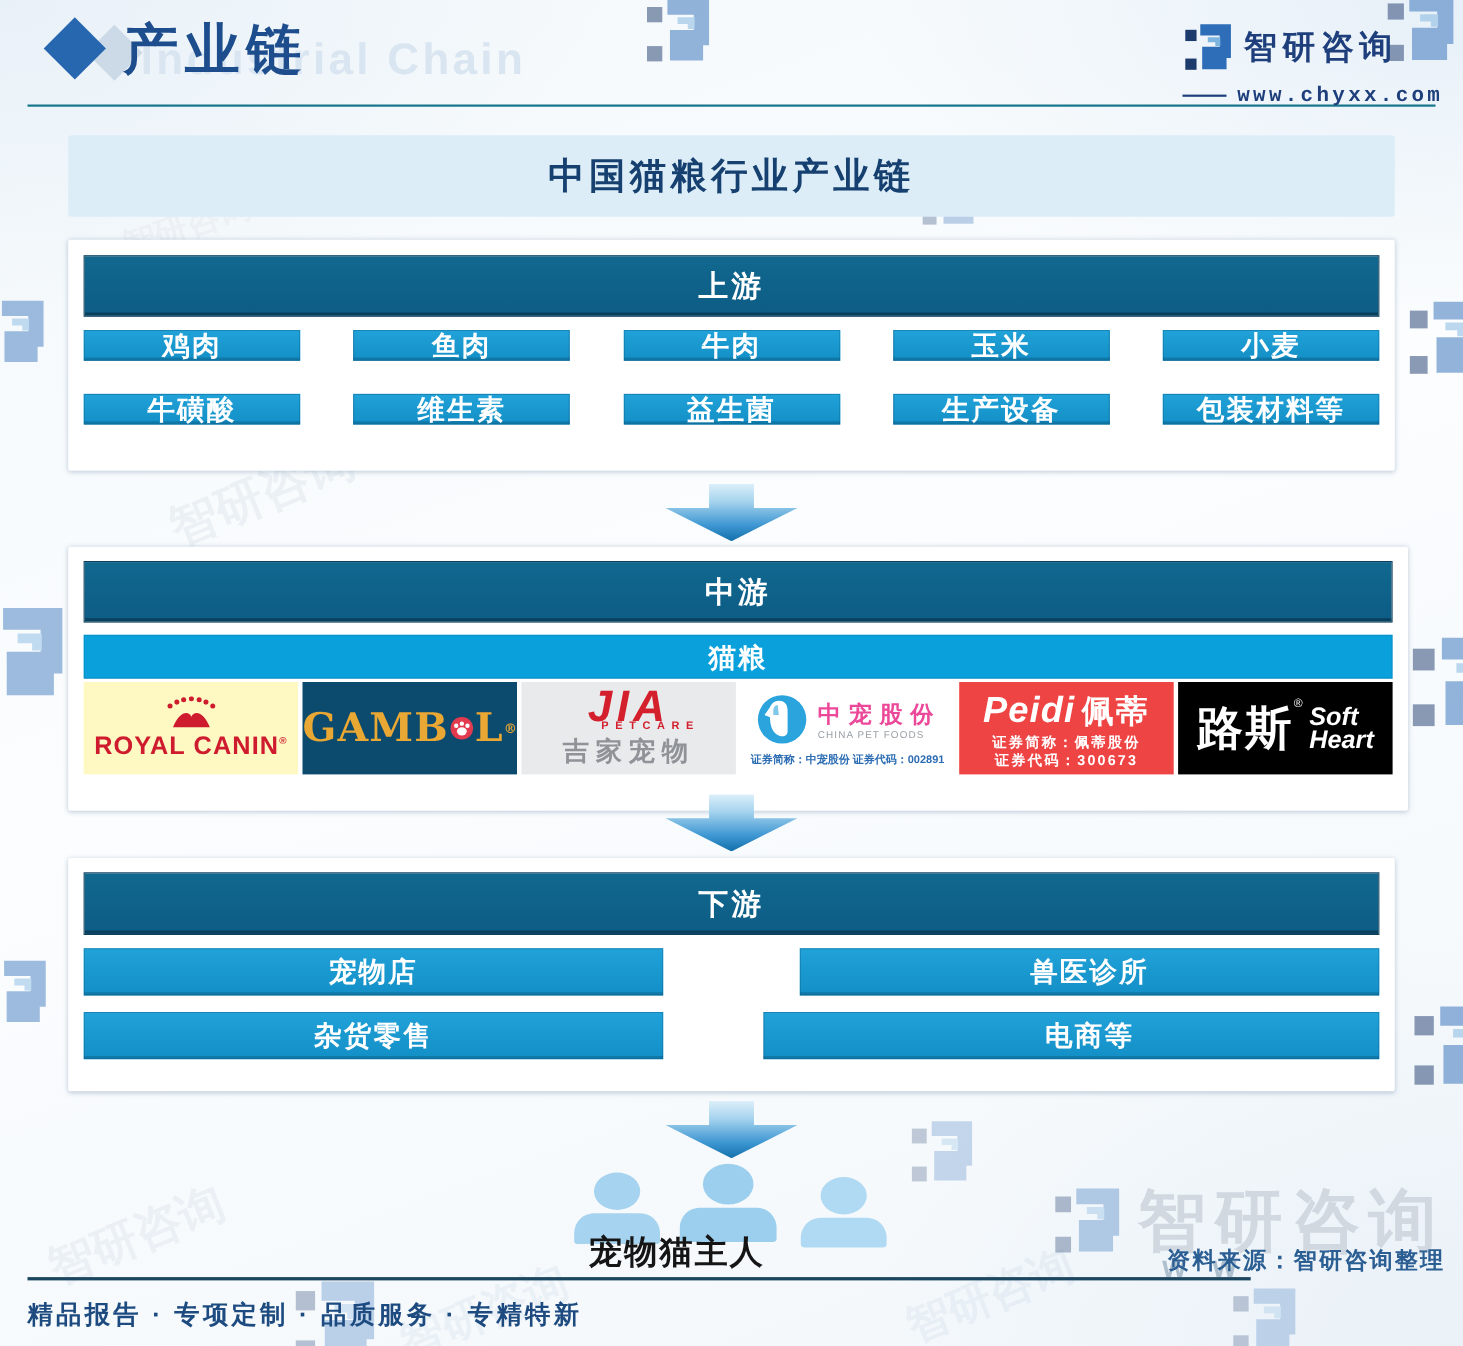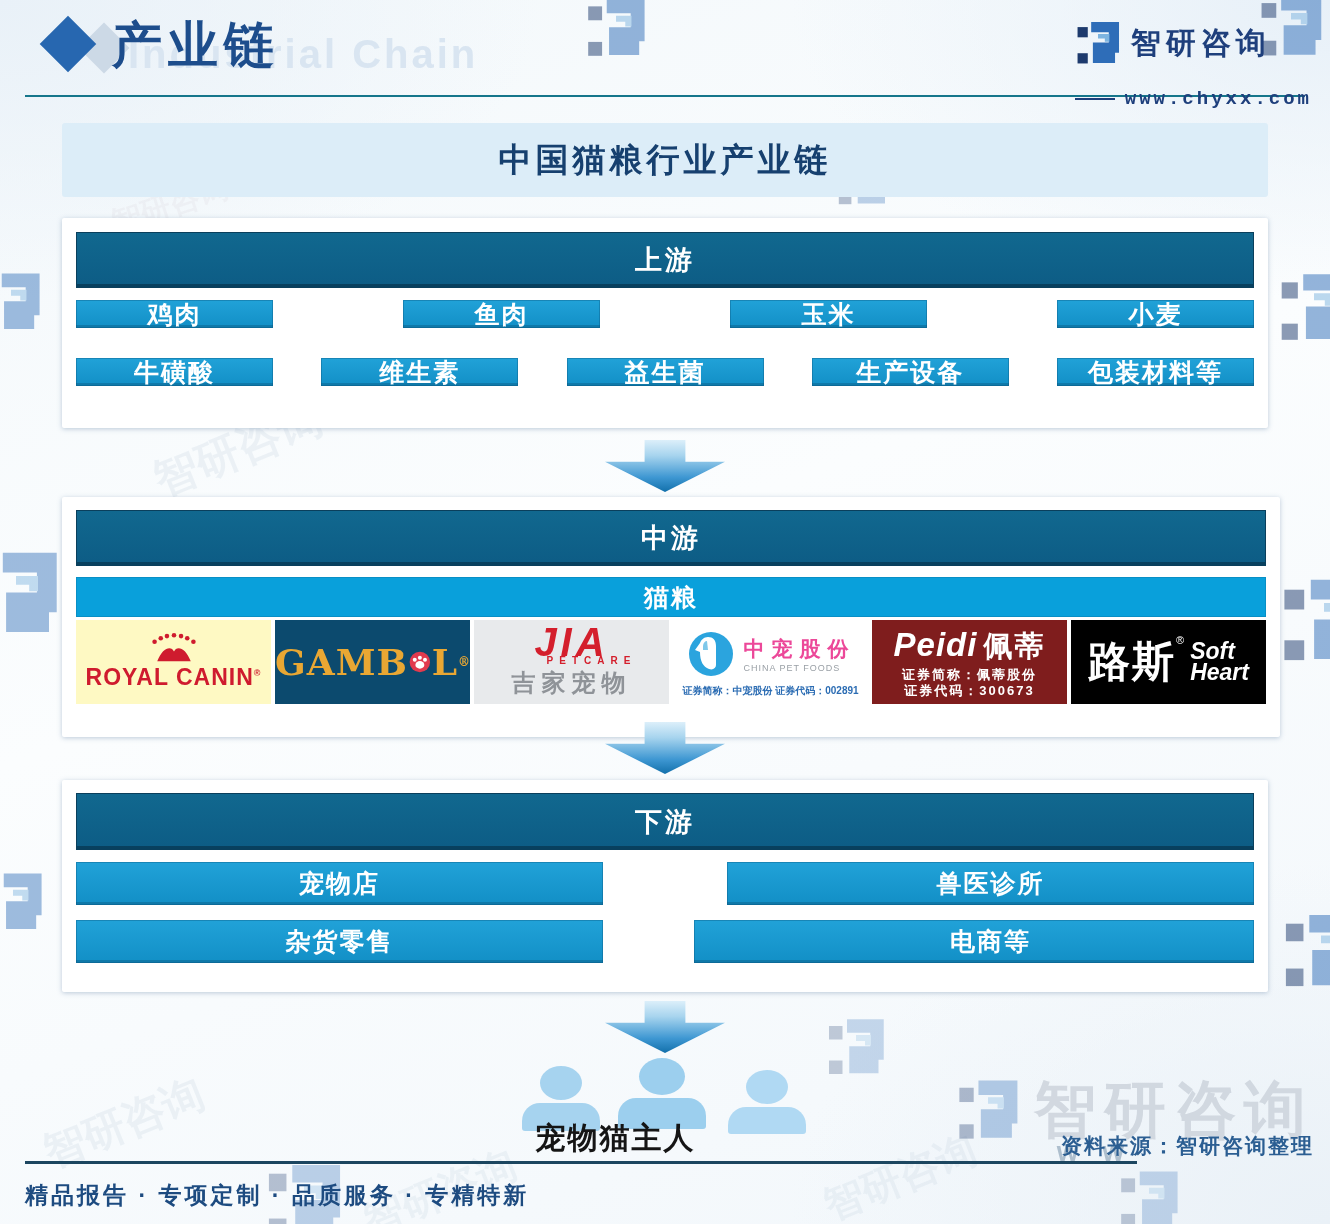--- a/index.html
+++ b/index.html
@@ -16,21 +16,21 @@
   
   .hdr-diamond-back{position:absolute;left:86px;top:30px;width:36px;height:36px;background:#ccd9e6;transform:rotate(45deg);z-index:1;}
   .hdr-diamond{position:absolute;left:48px;top:24px;width:40px;height:40px;background:#2767b0;transform:rotate(45deg);z-index:2;}
   .hdr-ghost{position:absolute;left:128px;top:32px;font-size:40px;font-weight:bold;color:#d9e5f1;letter-spacing:3px;z-index:1;}
   .hdr-title{position:absolute;left:112px;top:12px;font-size:50px;font-weight:bold;color:#1d4d8c;
     font-family:"DejaVu Serif","Liberation Serif",serif;letter-spacing:6px;z-index:2;}
   .topline{position:absolute;left:25px;top:95px;width:1280px;height:2px;background:#15768b;z-index:2;}
   .brand{position:absolute;right:18px;top:18px;z-index:2;}
   .brand-row{display:flex;align-items:center;gap:10px;}
   .brand-name{font-size:30px;font-weight:bold;color:#1e3f7c;letter-spacing:5px;}
-  .brand-url-row{display:flex;align-items:center;justify-content:flex-end;margin-top:20px;gap:10px;}
+  .brand-url-row{display:flex;align-items:center;justify-content:flex-end;margin-top:8px;gap:10px;}
   .brand-dash{width:40px;height:2px;background:#1e3f7c;}
   .brand-url{font-size:19px;font-weight:bold;color:#1e3f7c;letter-spacing:3px;font-family:"Liberation Mono","DejaVu Sans Mono",monospace;}
   
   .titlebar{position:absolute;left:62px;top:123px;width:1206px;height:74px;background:#dcedf8;border-radius:3px;
     display:flex;align-items:center;justify-content:center;z-index:2;}
   .titlebar span{font-size:33px;font-weight:bold;color:#16406f;letter-spacing:4px;
     font-family:"DejaVu Serif","Liberation Serif",serif;}
   
   .panel{position:absolute;left:62px;width:1206px;background:#fff;box-shadow:0 1px 5px rgba(110,140,170,.45);border-radius:2px;z-index:2;}
   .bar-dark{position:absolute;left:14px;right:14px;height:54px;
@@ -64,21 +64,21 @@
   .logo-jia{background:#e8eaec;flex-direction:column;}
   .jia-big{font-size:40px;font-weight:900;font-style:italic;color:#d41f2c;line-height:34px;letter-spacing:4px;}
   .jia-sub{font-size:10px;font-weight:bold;color:#d41f2c;letter-spacing:6px;margin:-4px 0 1px 40px;}
   .jia-cn{font-size:24px;font-weight:bold;color:#8f9398;letter-spacing:6px;}
   .logo-zc{background:#fff;flex-direction:column;padding-top:2px;}
   .zc-row{display:flex;align-items:center;gap:8px;}
   .zc-col{display:flex;flex-direction:column;}
   .zc-name{font-size:21px;color:#ec4899;letter-spacing:7px;font-weight:bold;}
   .zc-en{font-size:9px;color:#9aa0a6;letter-spacing:1px;}
   .zc-cap{font-size:10px;color:#2b6cb3;font-weight:bold;margin-top:5px;white-space:nowrap;}
-  .logo-pd{background:#7f1d1d;flex-direction:column;color:#fff;}
+  .logo-pd{background:#ef4444;flex-direction:column;color:#fff;}
   .pd-row{display:flex;align-items:baseline;gap:6px;}
   .pd-en{font-size:33px;font-weight:bold;font-style:italic;letter-spacing:1px;}
   .pd-cn{font-size:29px;font-weight:bold;letter-spacing:2px;}
   .pd-line{font-size:13px;font-weight:bold;letter-spacing:2px;line-height:16px;}
   .logo-ls{background:#000;color:#fff;gap:6px;}
   .ls-cn{font-size:42px;font-weight:900;letter-spacing:2px;}
   .ls-reg{font-size:11px;vertical-align:top;}
   .ls-col{display:flex;flex-direction:column;line-height:21px;}
   .ls-en{font-size:23px;font-weight:900;font-style:italic;}
   
@@ -174,20 +174,21 @@
 
   <div class="titlebar">
     <span>中国猫粮行业产业链</span>
   </div>
 
   <div class="panel" style="top:218px;height:210px;">
     <div class="bar-dark" style="top:14px;">上游</div>
     <div class="uprow" style="top:82px;">
       <div class="box">鸡肉</div>
       <div class="box">鱼肉</div>
+      <div class="box">牛肉</div>
       <div class="box">玉米</div>
       <div class="box">小麦</div>
     </div>
     <div class="uprow" style="top:140px;">
       <div class="box">牛磺酸</div>
       <div class="box">维生素</div>
       <div class="box">益生菌</div>
       <div class="box">生产设备</div>
       <div class="box">包装材料等</div>
     </div>

